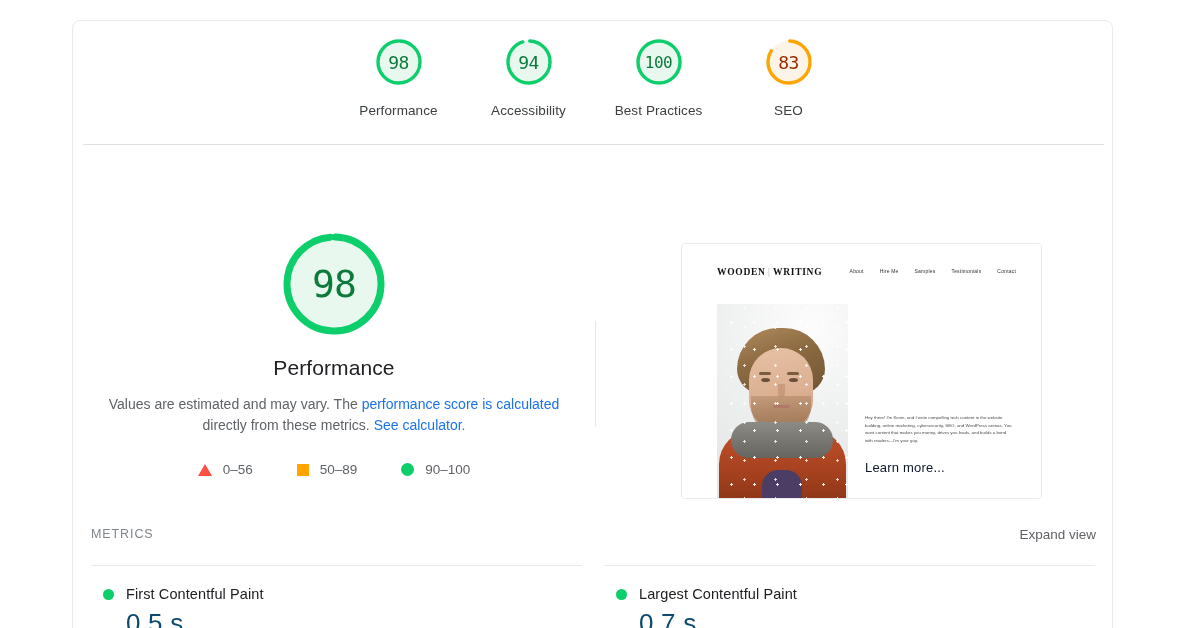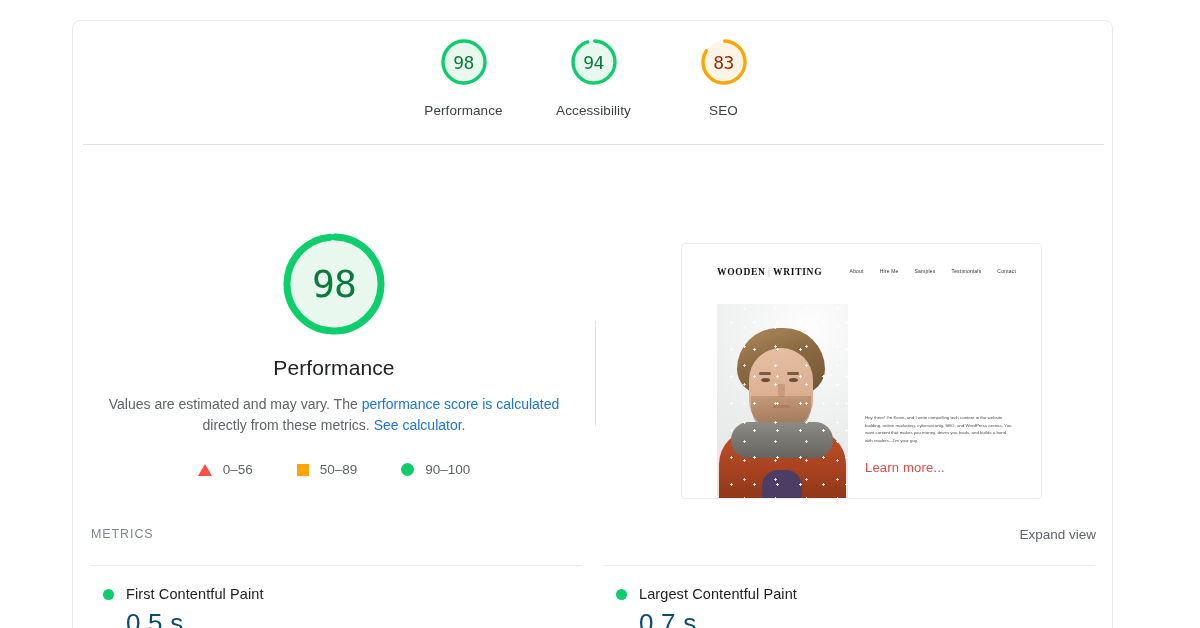--- a/index.html
+++ b/index.html
@@ -342,21 +342,21 @@
     width: 148px;
     font-size: 4.4px;
     line-height: 7.6px;
     color: #4a4a4a;
   }
   #thumb-cta {
     position: absolute;
     left: 182px;
     top: 216px;
     font-size: 13px;
-    color: #ef4444;
+    color: #0f172a;
     letter-spacing: 0.2px;
   }
 
   
   #metrics-head {
     position: absolute;
     left: 10px;
     top: 498px;
     width: 1021px;
     height: 30px;
@@ -443,20 +443,30 @@
       <div class="ring-wrap">
         <svg width="54" height="54" viewBox="0 0 54 54">
           <circle cx="27" cy="27" r="21" fill="#e8f8ef"></circle>
           <circle cx="27" cy="27" r="21" fill="none" stroke="#0cce6b" stroke-width="3.4" stroke-linecap="round" stroke-dasharray="124.0 131.9" transform="rotate(-88 27 27)"></circle>
         </svg>
         <div class="score-num" style="color:#0b7a3b">94</div>
       </div>
       <div class="cat-label">Accessibility</div>
     </div>
 
+    <div class="cat-gauge">
+      <div class="ring-wrap">
+        <svg width="54" height="54" viewBox="0 0 54 54">
+          <circle cx="27" cy="27" r="21" fill="#e8f8ef"></circle>
+          <circle cx="27" cy="27" r="21" fill="none" stroke="#0cce6b" stroke-width="3.4" stroke-linecap="round" stroke-dasharray="131.9 0" transform="rotate(-90 27 27)"></circle>
+        </svg>
+        <div class="score-num" style="color:#0b7a3b;font-size:16px">100</div>
+      </div>
+      <div class="cat-label">Best Practices</div>
+    </div>
 
     <div class="cat-gauge">
       <div class="ring-wrap">
         <svg width="54" height="54" viewBox="0 0 54 54">
           <circle cx="27" cy="27" r="21" fill="#fdf4e8"></circle>
           <circle cx="27" cy="27" r="21" fill="none" stroke="#ffa400" stroke-width="3.4" stroke-linecap="round" stroke-dasharray="109.5 131.9" transform="rotate(-88 27 27)"></circle>
         </svg>
         <div class="score-num" style="color:#9a2b00">83</div>
       </div>
       <div class="cat-label">SEO</div>

